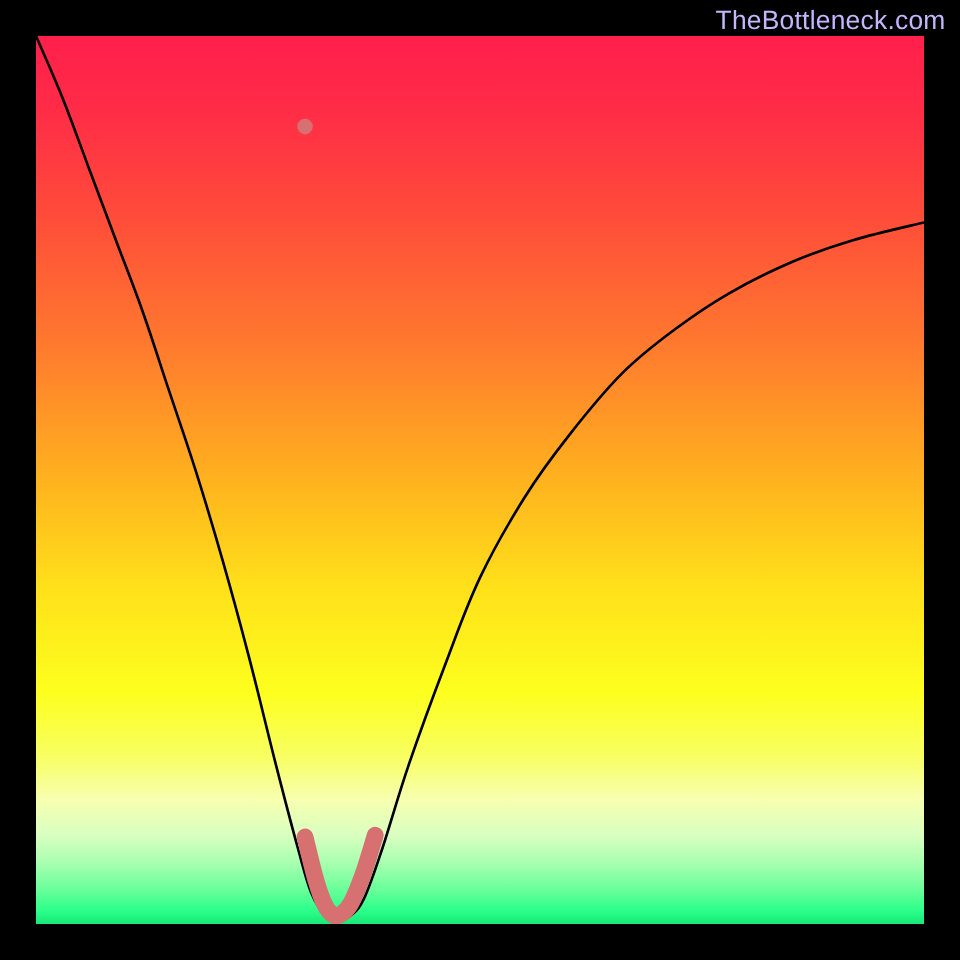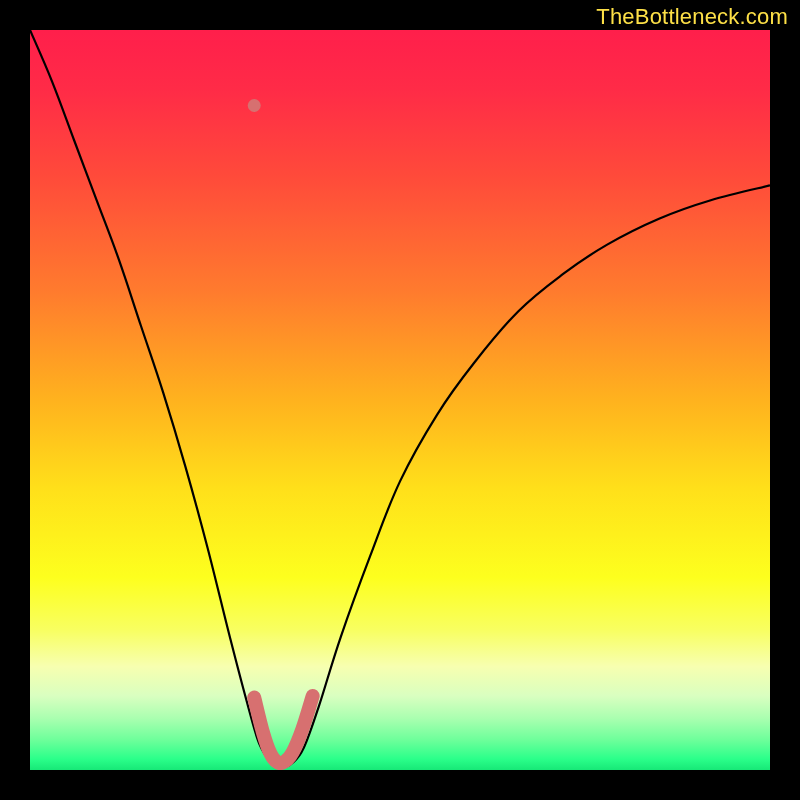--- a/index.html
+++ b/index.html
@@ -15,21 +15,21 @@
     left: 0;
     top: 0;
     width: 800px;
     height: 800px;
     background: #000;
   }
   .watermark {
     position: absolute;
     top: 4px;
     right: 12px;
-    color: #fde047;
+    color: #c4b5fd;
     font-size: 22px;
     font-weight: 500;
     letter-spacing: 0.2px;
     z-index: 10;
   }
   .plot {
     position: absolute;
     left: 30px;
     top: 30px;
     width: 740px;

